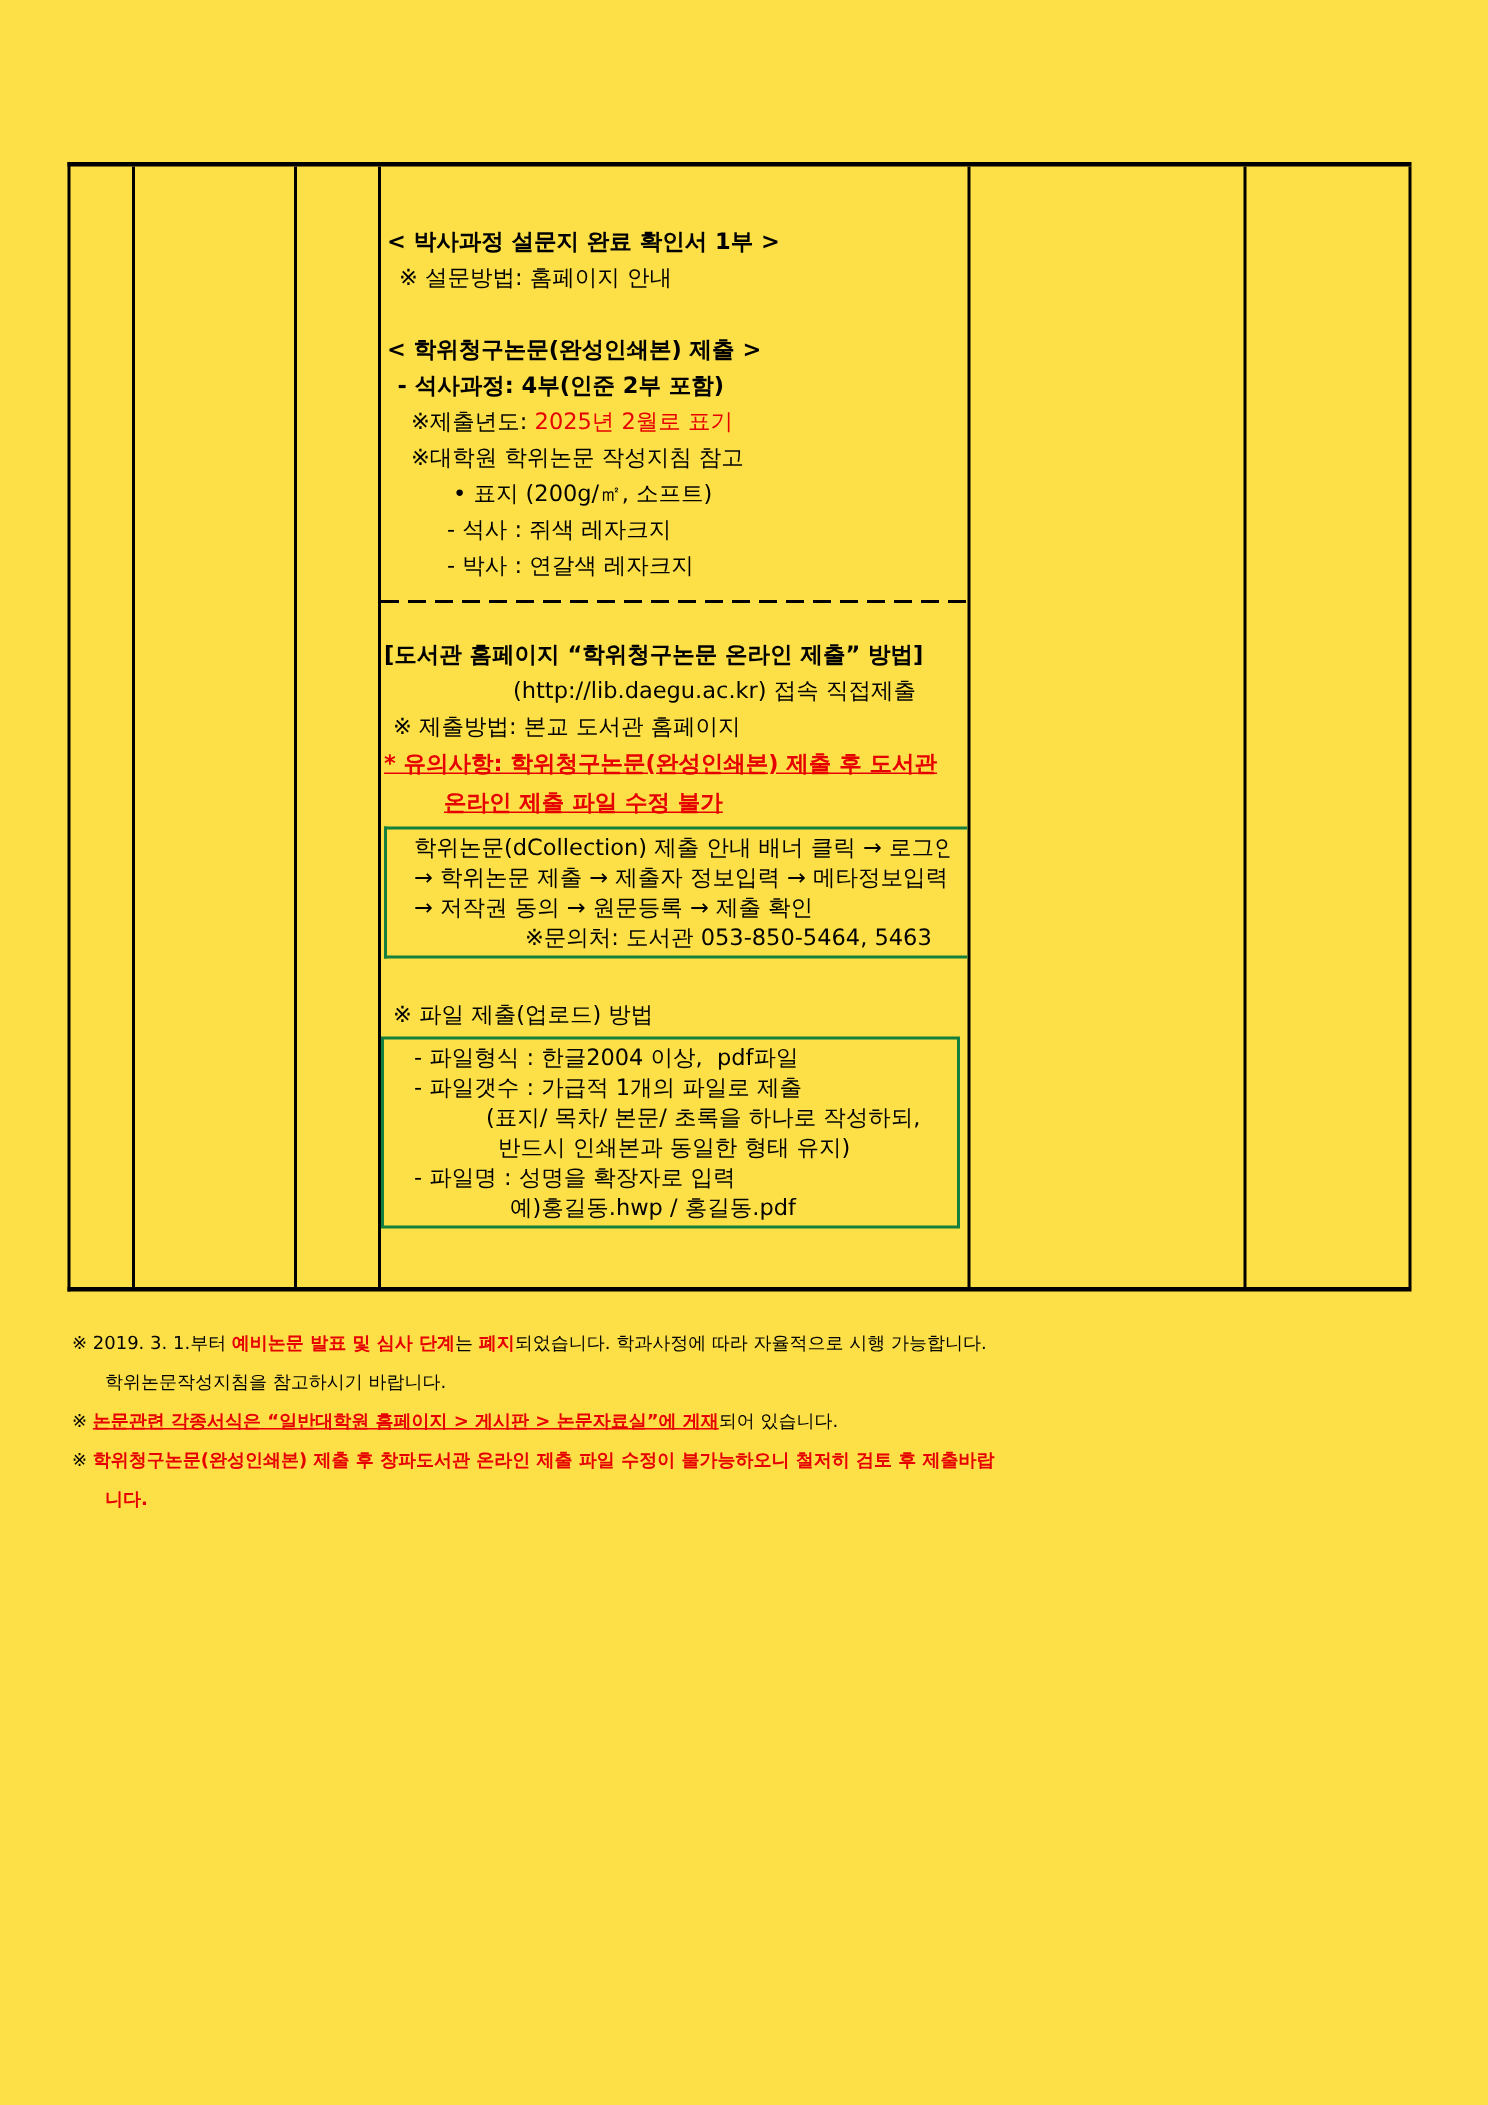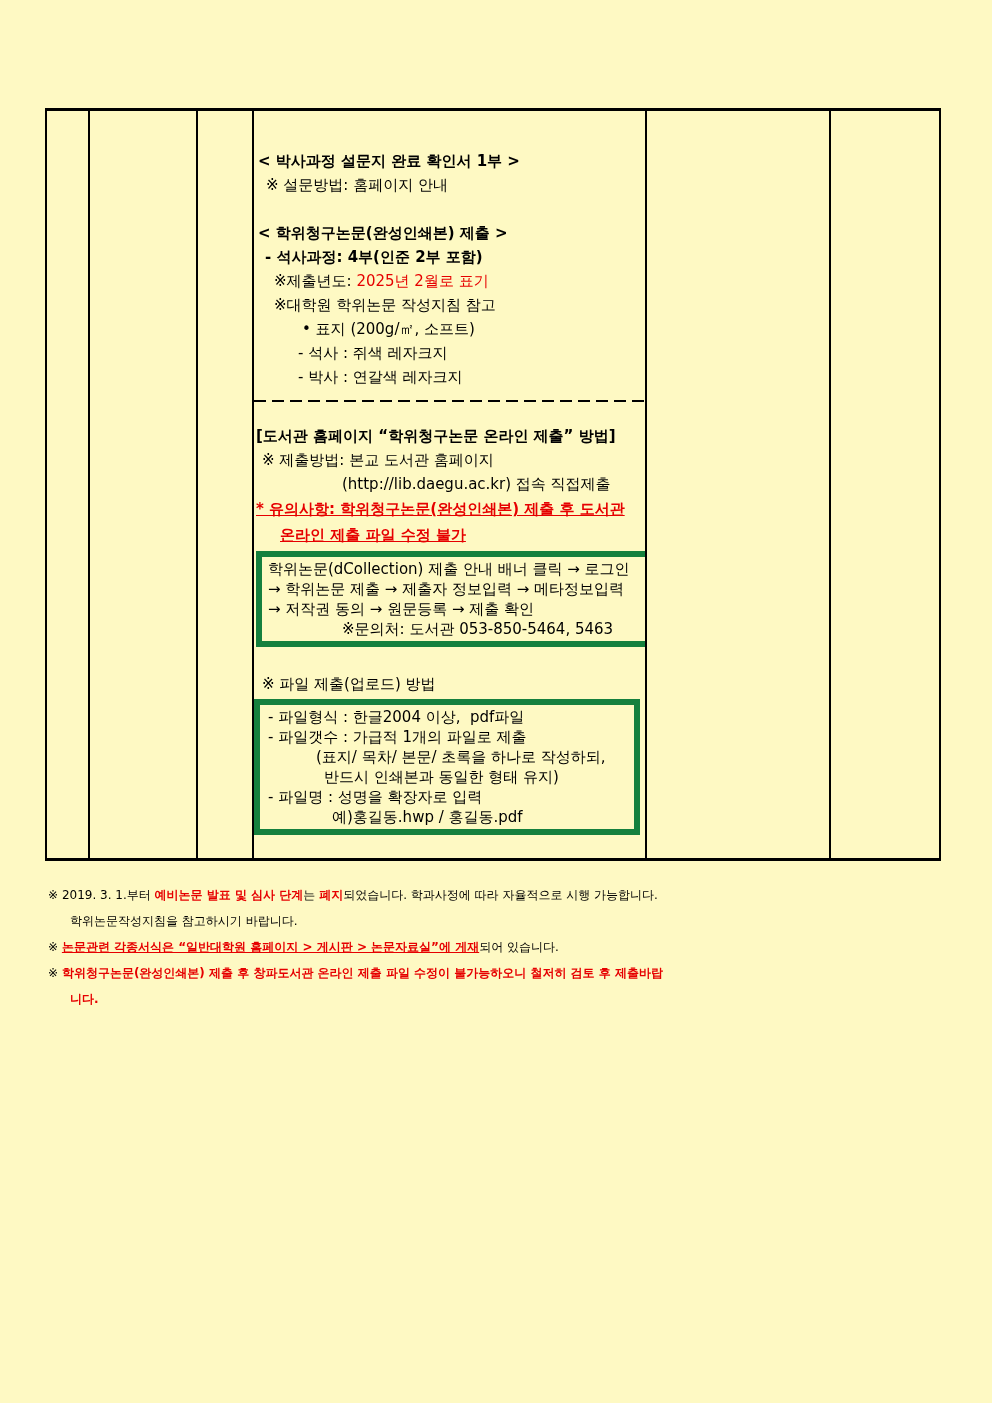--- a/index.html
+++ b/index.html
@@ -1,20 +1,20 @@
 <!DOCTYPE html>
 <html><head>
 <meta charset="utf-8">
 <style>
   * { margin:0; padding:0; box-sizing:border-box; }
   html,body { background:#ffffff; }
   .page {
     position:relative;
     width:992px; height:1403px;
-    background:#fef9c3;
+    background:#fde047;
     font-family:"DejaVu Sans", sans-serif;
     color:#000000;
     overflow:hidden;
   }
   
   .doc-table {
     position:absolute; left:45px; top:108px;
     width:896px; height:753px;
     border-top:3px solid #000;
     border-bottom:3px solid #000;
@@ -37,32 +37,32 @@
     color:#e60000; font-weight:bold; text-decoration:underline;
     overflow:hidden;
   }
   .spacer24 { height:24px; }
   .i2  { padding-left:2px; }
   .i4  { padding-left:4px; }
   .i8  { padding-left:8px; }
   .i10 { padding-left:11px;font-weight:bold; }
   .i12 { padding-left:12px; }
   .i20 { padding-left:20px; }
-  .i26 { padding-left:26px; }
+  .i26 { padding-left:42px; }
   .i36 { padding-left:48px; }
   .i44 { padding-left:44px; }
   .i88 { padding-left:88px; }
   .sep-line { height:24px; }
   .dash-rule {
     display:block; height:2px; margin-top:11px;
     background:repeating-linear-gradient(90deg,#000 0 12px,transparent 12px 18px);
   }
   .inner-box {
-    border:6px solid #15803d;
-    padding:2px 0;
+    border:2px solid #15803d;
+    padding:2px 12px;
   }
   .inner-box .bxln {
     font-size:15px; line-height:20px;
     white-space:pre; overflow:hidden;
   }
   .dcol-box { margin-left:2px; margin-top:3px; border-right:none; }
   .dcol-box .bxln { padding-left:6px; }
   .dcol-box .contact { padding-left:80px; }
   .file-box { margin-left:0; margin-right:5px; margin-top:3px; }
   .file-box .bxln { padding-left:8px; }
@@ -98,22 +98,22 @@
       <div class="ln i10">- 석사과정: 4부(인준 2부 포함)</div>
       <div class="ln i20"><span>※제출년도: </span><span class="red">2025년 2월로 표기</span></div>
       <div class="ln i20">※대학원 학위논문 작성지침 참고</div>
       <div class="ln i36">• 표지 (200g/㎡, 소프트)</div>
       <div class="ln i44">- 석사 : 쥐색 레자크지</div>
       <div class="ln i44">- 박사 : 연갈색 레자크지</div>
       <div class="sep-line">
           <span class="dash-rule"></span>
         </div>
       <div class="ln h i2">[도서관 홈페이지 “학위청구논문 온라인 제출” 방법]</div>
+      <div class="ln i88">(http://lib.daegu.ac.kr) 접속 직접제출</div>
       <div class="ln i8">※ 제출방법: 본교 도서관 홈페이지</div>
-      <div class="ln i88">(http://lib.daegu.ac.kr) 접속 직접제출</div>
       <div class="warn i2">* 유의사항: 학위청구논문(완성인쇄본) 제출 후 도서관</div>
       <div class="warn i26">온라인 제출 파일 수정 불가</div>
 
       <div class="inner-box dcol-box">
         <div class="bxln">학위논문(dCollection) 제출 안내 배너 클릭 → 로그인</div>
         <div class="bxln">→ 학위논문 제출 → 제출자 정보입력 → 메타정보입력</div>
         <div class="bxln">→ 저작권 동의 → 원문등록 → 제출 확인</div>
         <div class="bxln contact">※문의처: 도서관 053-850-5464, 5463</div>
       </div>
 

